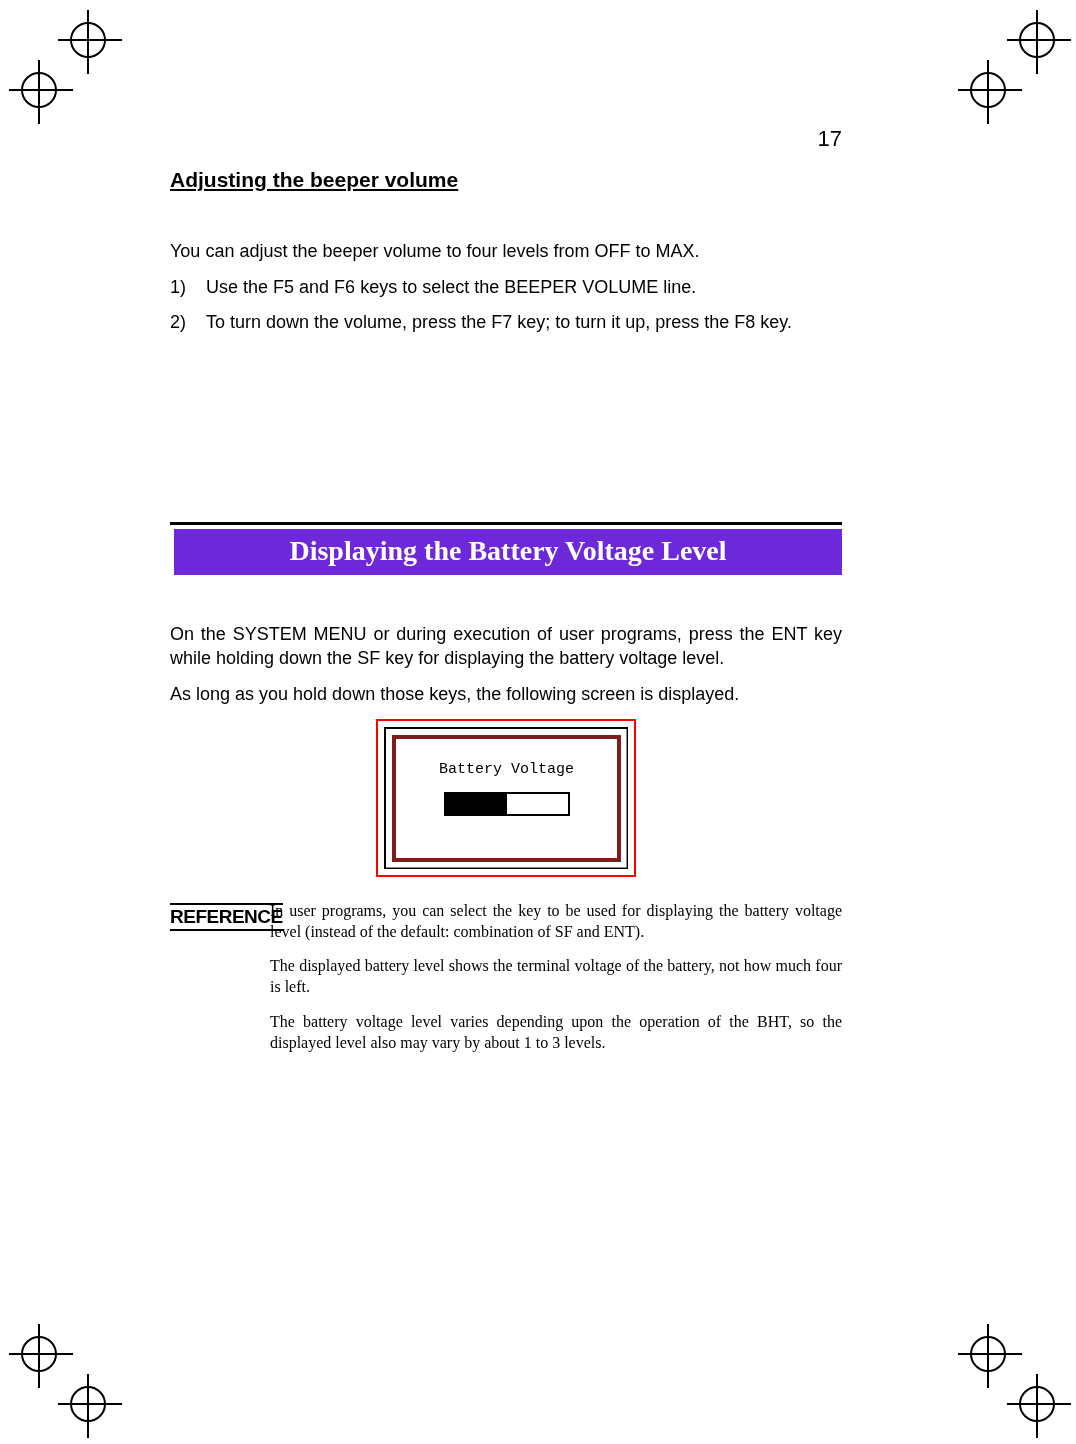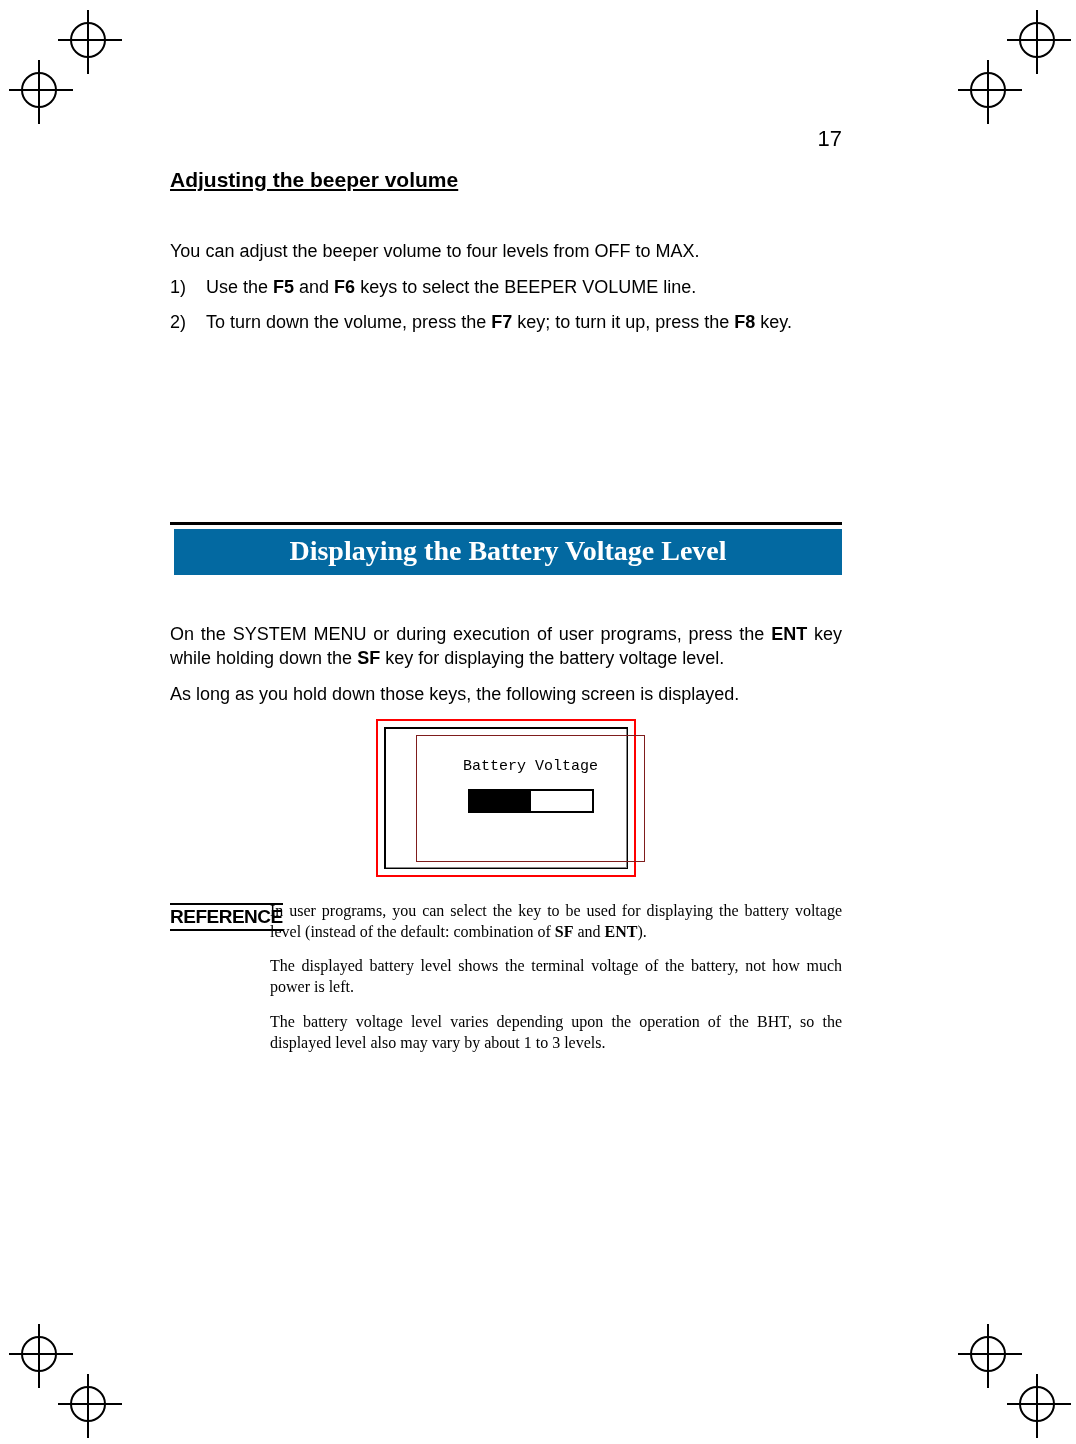--- a/index.html
+++ b/index.html
@@ -61,21 +61,21 @@
   .list-num { width: 36px; flex-shrink: 0; }
   .list-text { flex: 1; }
   .gap { height: 24px; }
 
   .section-banner {
     margin-top: 154px;
     border-top: 3px solid #000;
     padding-top: 4px;
   }
   .section-banner-inner {
-    background: #0369a1;
+    background: #6d28d9;
     color: #fff;
     font-family: "Times New Roman", Times, serif;
     font-weight: bold;
     font-size: 28px;
     text-align: center;
     padding: 6px 0 8px 0;
     border-left: 4px solid #fff;
   }
   .after-banner { }
 
@@ -89,24 +89,23 @@
     width: 244px;
     height: 142px;
     border: 2px solid #000;
     border-right-width: 1px;
     border-bottom-width: 1px;
     position: relative;
     box-shadow: inset -1px -1px 0 #888, inset 2px 2px 0 #fff;
     padding: 6px;
   }
   .screen-inner {
-    border: 1px solid #7f1d1d;
+    border: 4px solid #7f1d1d;
     width: 100%; height: 100%;
     position: relative;
-    margin-left: 24px;
   }
   .screen-label {
     font-family: "Courier New", monospace;
     font-size: 15px;
     text-align: center;
     padding-top: 22px;
   }
   .battery-bar {
     width: 126px; height: 24px;
     border: 2px solid #000;
@@ -134,21 +133,21 @@
     padding: 1px 0;
   }
   .ref-body {
     flex: 1;
     font-family: "Times New Roman", Times, serif;
     font-size: 16px;
     line-height: 1.3;
     text-align: justify;
   }
   .ref-body p { margin-bottom: 14px; }
-  b { font-weight: bold; }
+  b { font-weight: normal; }
 </style>
 </head>
 <body>
 
 <div class="regmark tl1"></div>
 <div class="regmark tl2"></div>
 <div class="regmark tr1"></div>
 <div class="regmark tr2"></div>
 <div class="regmark bl1"></div>
 <div class="regmark bl2"></div>
@@ -199,17 +198,17 @@
       </div>
     </div>
   </div>
 
   <div class="ref-block">
     <div class="ref-label-wrap">
       <span class="ref-label">REFERENCE</span>
     </div>
     <div class="ref-body">
       <p><span>In user programs, you can select the key to be used for displaying the battery voltage level (instead of the default: combination of </span><b>SF</b><span> and </span><b>ENT</b><span>).</span></p>
-      <p>The displayed battery level shows the terminal voltage of the battery, not how much power is left.</p>
+      <p>The displayed battery level shows the terminal voltage of the battery, not how much four is left.</p>
       <p>The battery voltage level varies depending upon the operation of the BHT, so the displayed level also may vary by about 1 to 3 levels.</p>
     </div>
   </div>
 </div>
 
 </body></html>

